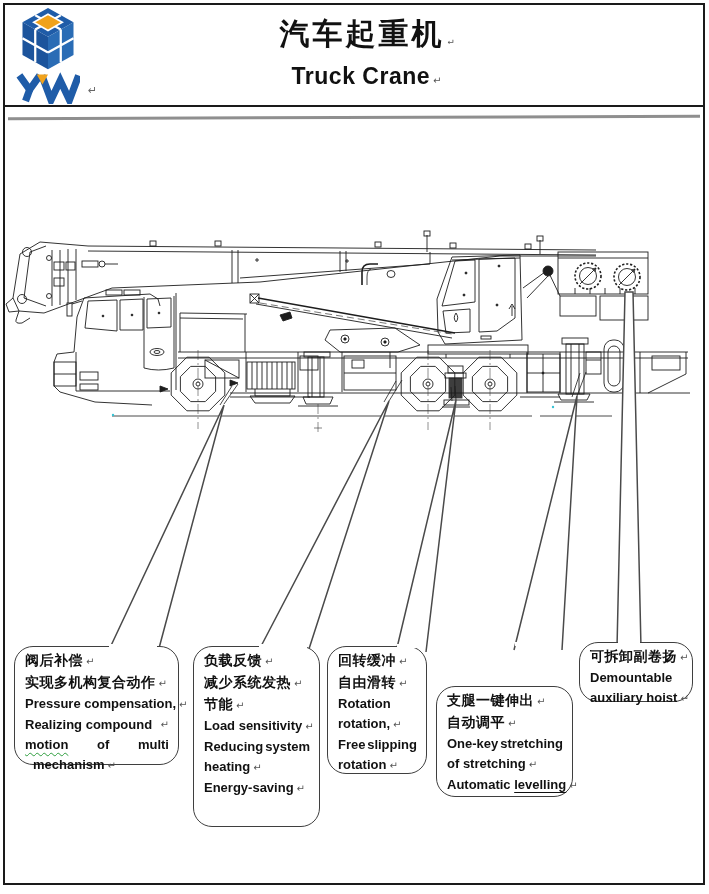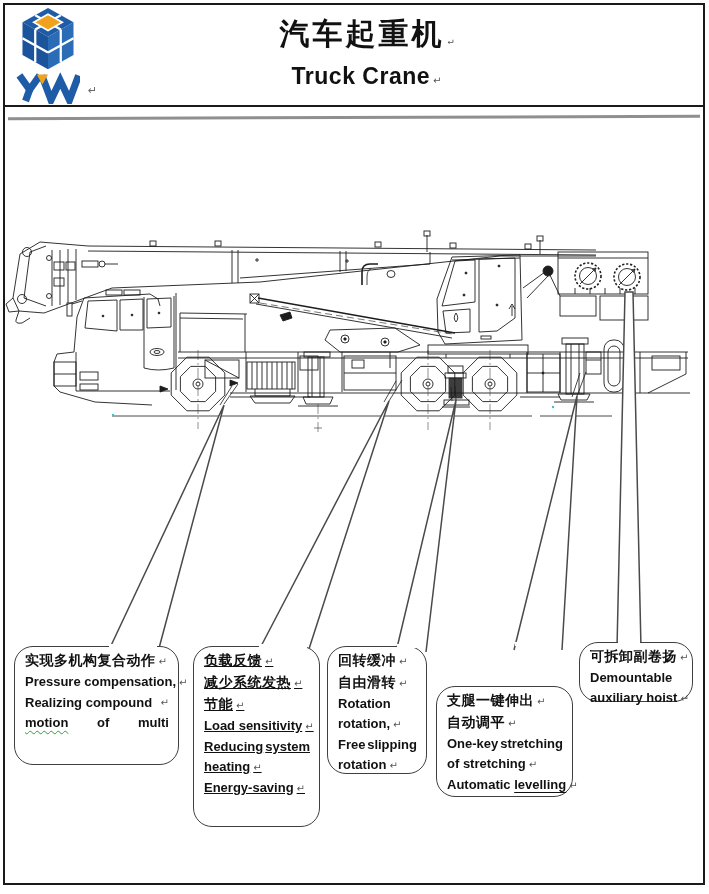--- a/index.html
+++ b/index.html
@@ -318,33 +318,35 @@
   <div class="frame"></div>
 
   <div class="tail-gap" style="left:109px;top:644px;width:48px;"></div>
   <div class="tail-gap" style="left:259px;top:644px;width:48px;"></div>
   <div class="tail-gap" style="left:397px;top:644px;width:28px;"></div>
   <div class="tail-gap" style="left:515px;top:642px;width:46px;"></div>
   <div class="tail-gap" style="left:618px;top:640px;width:22px;"></div>
 
   <div id="callouts">
       <div class="callout" style="left: 14px; top: 646px; width: 165px; height: 119px;">
+        <div class="cl cn"><span>阀后补偿</span><span class="mark">↵</span></div>
         <div class="cl cn"><span>实现多机构复合动作</span><span class="mark">↵</span></div>
         <div class="cl en"><span>Pressure compensation,</span><span class="mark">↵</span></div>
         <div class="cl en just">
           <span>Realizing compound</span>
           <span class="mark">↵</span>
         </div>
         <div class="cl en just">
           <span class="u-green">motion</span>
           <span>of</span>
           <span>multi</span>
         </div>
-      </div>
-      <div class="callout" style="left: 193px; top: 646px; width: 127px; height: 181px; text-decoration: underline;">
+        <div class="cl en" style="padding-left: 8px;"><span>mechanism</span><span class="mark">↵</span></div>
+      </div>
+      <div class="callout" style="left: 193px; top: 646px; width: 127px; height: 181px;">
         <div class="cl cn"><span>负载反馈</span><span class="mark">↵</span></div>
         <div class="cl cn"><span>减少系统发热</span><span class="mark">↵</span></div>
         <div class="cl cn"><span>节能</span><span class="mark">↵</span></div>
         <div class="cl en"><span>Load sensitivity</span><span class="mark">↵</span></div>
         <div class="cl en just">
           <span>Reducing</span>
           <span>system</span>
         </div>
         <div class="cl en"><span>heating</span><span class="mark">↵</span></div>
         <div class="cl en"><span>Energy-saving</span><span class="mark">↵</span></div>

